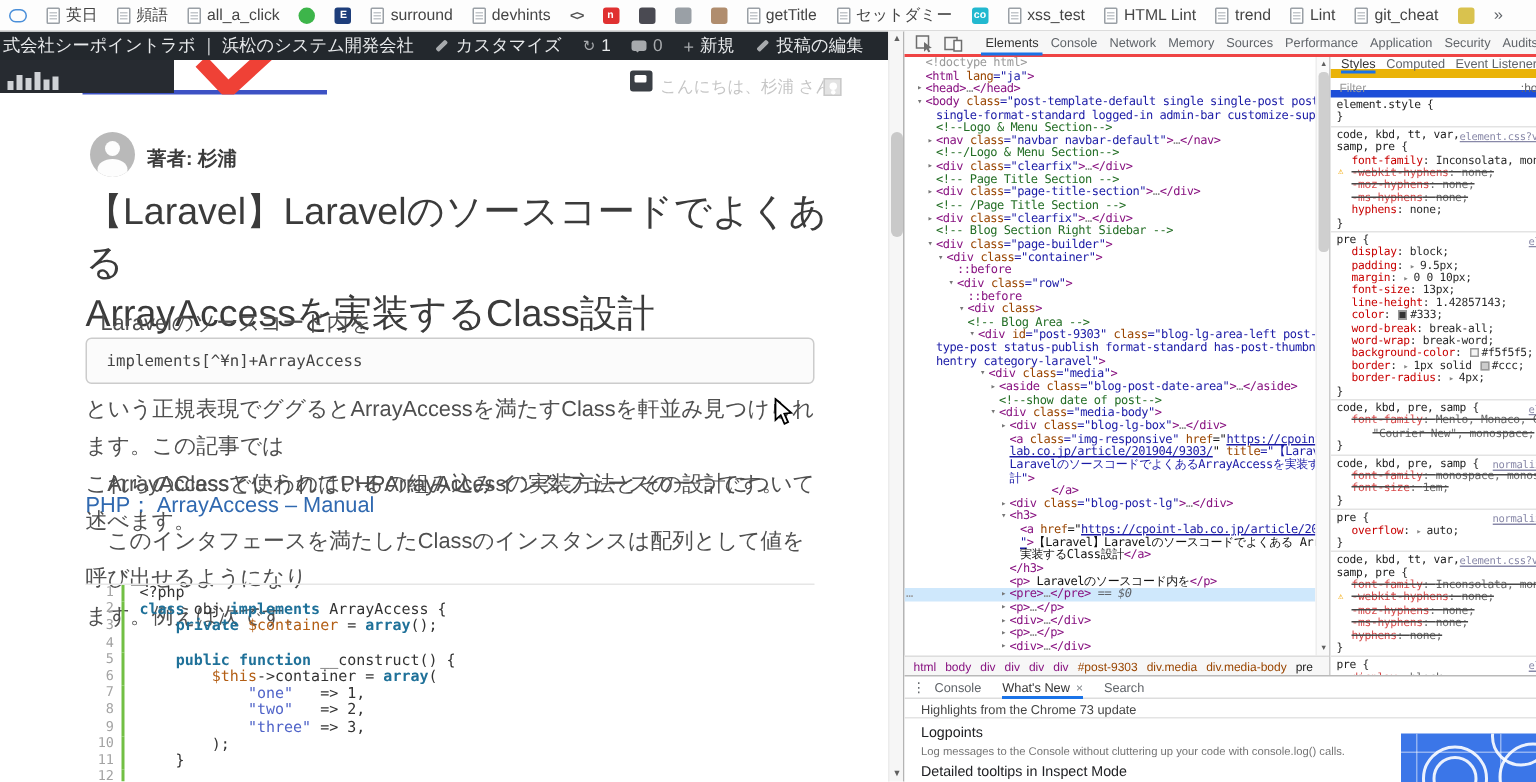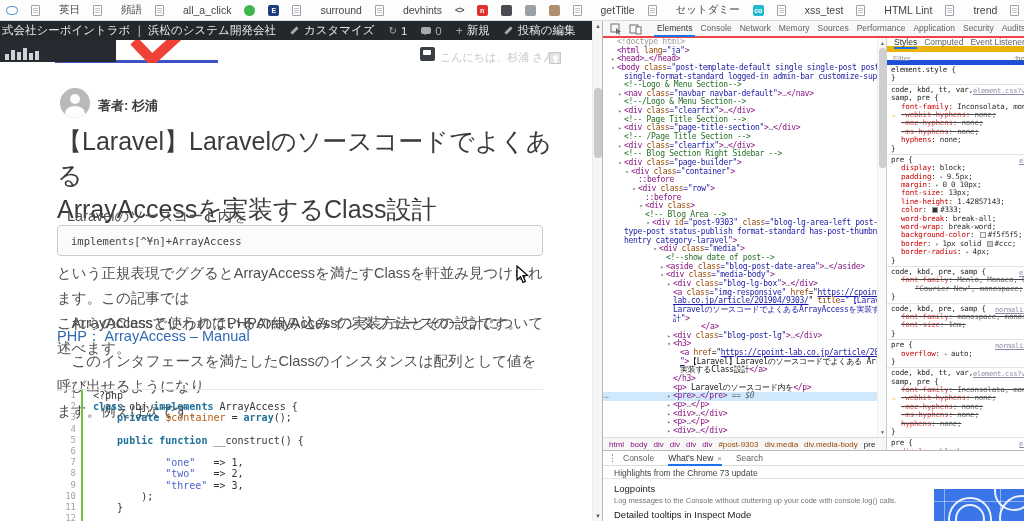--- a/index.html
+++ b/index.html
@@ -4,21 +4,21 @@
 <style>
   * { margin:0; padding:0; box-sizing:border-box; }
   html,body { width:1024px; height:521px; overflow:hidden; background:#fff;
     font-family:"Liberation Sans", sans-serif; }
 
   
   #bookmarksbar { position:absolute; left:0; top:0; width:1024px; height:21px;
     background:#fdfdfd; border-bottom:1px solid #dcdcdc; display:flex; align-items:center;
     padding-left:6px; overflow:hidden; }
   .bm { display:flex; align-items:center; margin-right:13px; flex:none; cursor:default; }
-  .bm-label { font-size:10.5px; color:#454545; margin-left:19px; white-space:nowrap; }
+  .bm-label { font-size:10.5px; color:#454545; margin-left:4px; white-space:nowrap; }
   .ic-doc { width:9px; height:11px; border:1px solid #9aa0a6; border-radius:1px; background:#fff; position:relative; }
   .ic-doc:after { content:""; position:absolute; left:1px; top:2px; width:5px; height:1px; background:#c3c7cb;
      box-shadow:0 2px 0 #c3c7cb, 0 4px 0 #c3c7cb; }
   .ic-sq { width:11px; height:11px; border-radius:2px; color:#fff; font-size:7px; font-weight:bold;
     display:flex; align-items:center; justify-content:center; }
   .ic-circle { border-radius:50%; }
   .ic-cloud { width:12px; height:9px; border:1.5px solid #4a8fd9; border-radius:6px; }
   .ic-code { font-size:9px; font-weight:bold; color:#555; letter-spacing:-1px; }
   .ic-chevron { font-size:11px; color:#5f6368; }
 
@@ -294,21 +294,21 @@
     <span>　このインタフェースを満たしたClassのインスタンスは配列として値を呼び出せるようになり</span><br>
     <span>ます。例えば次です。</span>
   </div>
 
   <div id="codeblock">
       <div class="cl"><span class="ln">1</span><span class="gbar"></span><span class="ctext"><span>&lt;?php</span></span></div>
       <div class="cl"><span class="ln">2</span><span class="gbar"></span><span class="ctext"><span class="tok-k">class</span><span> obj </span><span class="tok-k">implements</span><span> ArrayAccess {</span></span></div>
       <div class="cl"><span class="ln">3</span><span class="gbar"></span><span class="ctext"><span>    </span><span class="tok-k">private</span><span> </span><span class="tok-v">$container</span><span> = </span><span class="tok-k">array</span><span>();</span></span></div>
       <div class="cl"><span class="ln">4</span><span class="gbar"></span><span class="ctext"></span></div>
       <div class="cl"><span class="ln">5</span><span class="gbar"></span><span class="ctext"><span>    </span><span class="tok-k">public</span><span> </span><span class="tok-k">function</span><span> __construct() {</span></span></div>
-      <div class="cl"><span class="ln">6</span><span class="gbar"></span></div>
+      <div class="cl"><span class="ln">6</span><span class="gbar"></span><span class="ctext"><span>        </span><span class="tok-v">$this</span><span>-&gt;container = </span><span class="tok-k">array</span><span>(</span></span></div>
       <div class="cl"><span class="ln">7</span><span class="gbar"></span><span class="ctext"><span>            </span><span class="tok-s">"one"</span><span>   =&gt; 1,</span></span></div>
       <div class="cl"><span class="ln">8</span><span class="gbar"></span><span class="ctext"><span>            </span><span class="tok-s">"two"</span><span>   =&gt; 2,</span></span></div>
       <div class="cl"><span class="ln">9</span><span class="gbar"></span><span class="ctext"><span>            </span><span class="tok-s">"three"</span><span> =&gt; 3,</span></span></div>
       <div class="cl"><span class="ln">10</span><span class="gbar"></span><span class="ctext"><span>        );</span></span></div>
       <div class="cl"><span class="ln">11</span><span class="gbar"></span><span class="ctext"><span>    }</span></span></div>
       <div class="cl"><span class="ln">12</span><span class="gbar"></span><span class="ctext"></span></div>
     </div>
 </div>
 
 <div id="pagescroll">
@@ -364,22 +364,22 @@
       <div class="dl" style="padding-left: 28px;"><span class="ar" style="left: 20px;">▾</span><span class="c-t">&lt;div </span><span class="c-a">class</span><span class="c-v">="container"</span><span class="c-t">&gt;</span></div>
       <div class="dl" style="padding-left: 35px;"><span class="c-s">::before</span></div>
       <div class="dl" style="padding-left: 35px;"><span class="ar" style="left: 27px;">▾</span><span class="c-t">&lt;div </span><span class="c-a">class</span><span class="c-v">="row"</span><span class="c-t">&gt;</span></div>
       <div class="dl" style="padding-left: 42px;"><span class="c-s">::before</span></div>
       <div class="dl" style="padding-left: 42px;"><span class="ar" style="left: 34px;">▾</span><span class="c-t">&lt;div </span><span class="c-a">class</span><span class="c-t">&gt;</span></div>
       <div class="dl" style="padding-left: 42px;"><span class="c-c">&lt;!-- Blog Area --&gt;</span></div>
       <div class="dl" style="padding-left: 49px;"><span class="ar" style="left: 41px;">▾</span><span class="c-t">&lt;div </span><span class="c-a">id</span><span class="c-v">="post-9303"</span><span class="c-t"> </span><span class="c-a">class</span><span class="c-v">="blog-lg-area-left post-9303 post</span></div>
       <div class="dl" style="padding-left: 21px;"><span class="c-v">type-post status-publish format-standard has-post-thumbnail</span></div>
       <div class="dl" style="padding-left: 21px;"><span class="c-v">hentry category-laravel"</span><span class="c-t">&gt;</span></div>
       <div class="dl" style="padding-left: 56px;"><span class="ar" style="left: 48px;">▾</span><span class="c-t">&lt;div </span><span class="c-a">class</span><span class="c-v">="media"</span><span class="c-t">&gt;</span></div>
+      <div class="dl" style="padding-left: 63px;"><span class="ar" style="left: 55px;">▸</span><span class="c-t">&lt;aside </span><span class="c-a">class</span><span class="c-v">="blog-post-date-area"</span><span class="c-t">&gt;</span><span class="c-g">…</span><span class="c-t">&lt;/aside&gt;</span></div>
       <div class="dl" style="padding-left: 63px;"><span class="c-c">&lt;!--show date of post--&gt;</span></div>
-      <div class="dl" style="padding-left: 63px;"><span class="ar" style="left: 55px;">▸</span><span class="c-t">&lt;aside </span><span class="c-a">class</span><span class="c-v">="blog-post-date-area"</span><span class="c-t">&gt;</span><span class="c-g">…</span><span class="c-t">&lt;/aside&gt;</span></div>
       <div class="dl" style="padding-left: 63px;"><span class="ar" style="left: 55px;">▾</span><span class="c-t">&lt;div </span><span class="c-a">class</span><span class="c-v">="media-body"</span><span class="c-t">&gt;</span></div>
       <div class="dl" style="padding-left: 70px;"><span class="ar" style="left: 62px;">▸</span><span class="c-t">&lt;div </span><span class="c-a">class</span><span class="c-v">="blog-lg-box"</span><span class="c-t">&gt;</span><span class="c-g">…</span><span class="c-t">&lt;/div&gt;</span></div>
       <div class="dl" style="padding-left: 70px;"><span class="c-t">&lt;a </span><span class="c-a">class</span><span class="c-v">="img-responsive"</span><span class="c-t"> </span><span class="c-a">href</span><span class="c-x">="</span><span class="c-l">https://cpoint-</span></div>
       <div class="dl" style="padding-left: 70px;"><span class="c-l">lab.co.jp/article/201904/9303/</span><span class="c-x">" </span><span class="c-a">title</span><span class="c-v">="【Laravel】</span></div>
       <div class="dl" style="padding-left: 70px;"><span class="c-v">LaravelのソースコードでよくあるArrayAccessを実装するClass設</span></div>
       <div class="dl" style="padding-left: 70px;"><span class="c-v">計"</span><span class="c-t">&gt;</span></div>
       <div class="dl" style="padding-left: 98px;"><span class="c-t">&lt;/a&gt;</span></div>
       <div class="dl" style="padding-left: 70px;"><span class="ar" style="left: 62px;">▸</span><span class="c-t">&lt;div </span><span class="c-a">class</span><span class="c-v">="blog-post-lg"</span><span class="c-t">&gt;</span><span class="c-g">…</span><span class="c-t">&lt;/div&gt;</span></div>
       <div class="dl" style="padding-left: 70px;"><span class="ar" style="left: 62px;">▾</span><span class="c-t">&lt;h3&gt;</span></div>
       <div class="dl" style="padding-left: 77px;"><span class="c-t">&lt;a </span><span class="c-a">href</span><span class="c-x">="</span><span class="c-l">https://cpoint-lab.co.jp/article/201904/9303/</span></div>

